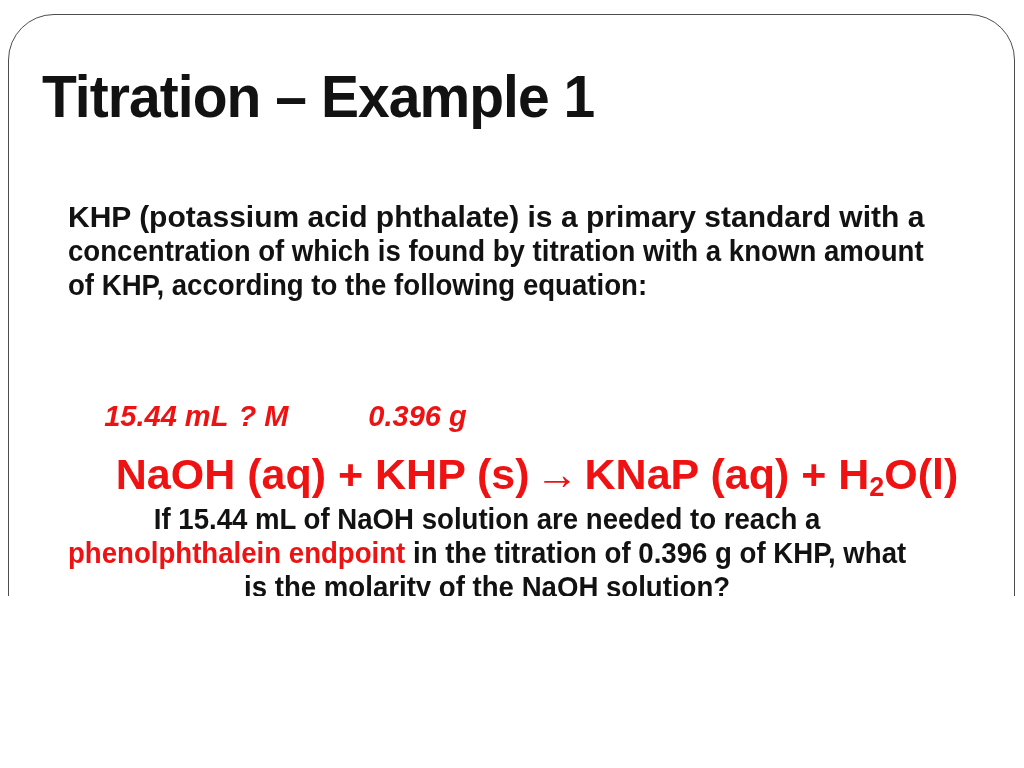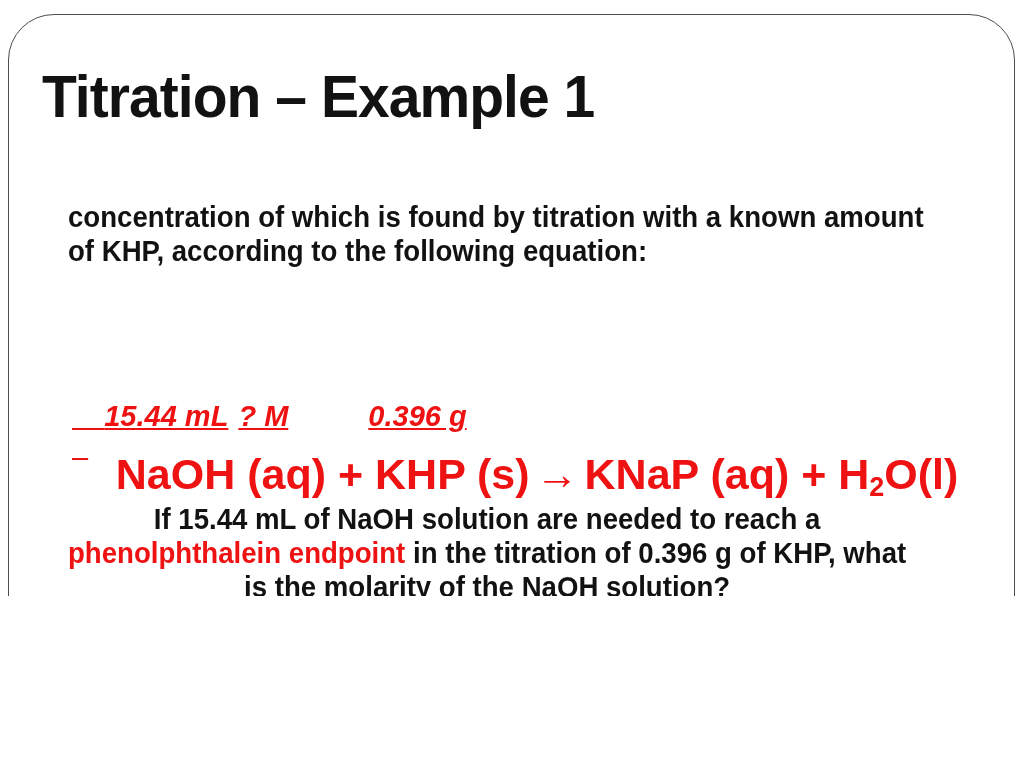--- a/index.html
+++ b/index.html
@@ -56,21 +56,20 @@
   .annotation {
     position: absolute;
     left: 72px;
     top: 371px;
     font-size: 29px;
     font-weight: bold;
     font-style: italic;
     line-height: 30px;
     color: var(--red, #ee1212);
     white-space: pre;
-    text-decoration: underline;
   }
   .annotation .molarity { margin-left: 10px; }
   .annotation .mass { margin-left: 80px; }
   .equation {
     position: absolute;
     left: 68px;
     top: 405px;
     font-size: 43px;
     font-weight: bold;
     line-height: 46px;
@@ -93,20 +92,21 @@
 </style>
 </head>
 <body>
 
 <div class="slide" style="--text: #121212; --red: #ee1212; --border: #4d4d4d; --bg: #ffffff;">
   <div class="frame"></div>
 
   <h1 class="title">Titration – Example 1</h1>
 
   <div class="para intro">
+    <div class="line">KHP (potassium acid phthalate) is a primary standard with a</div>
     <div class="line cond">concentration of which is found by titration with a known amount</div>
     <div class="line cond">of KHP, according to the following equation:</div>
   </div>
 
   <div class="annotation">
     <span class="volume">15.44 mL</span><span class="molarity">? M</span><span class="mass">0.396 g</span>
   </div>
 
   <div class="equation">
     <span>NaOH (aq) + KHP (s)</span><span class="arrow">→</span><span>KNaP (aq) + H</span><sub>2</sub><span>O(l)</span>

